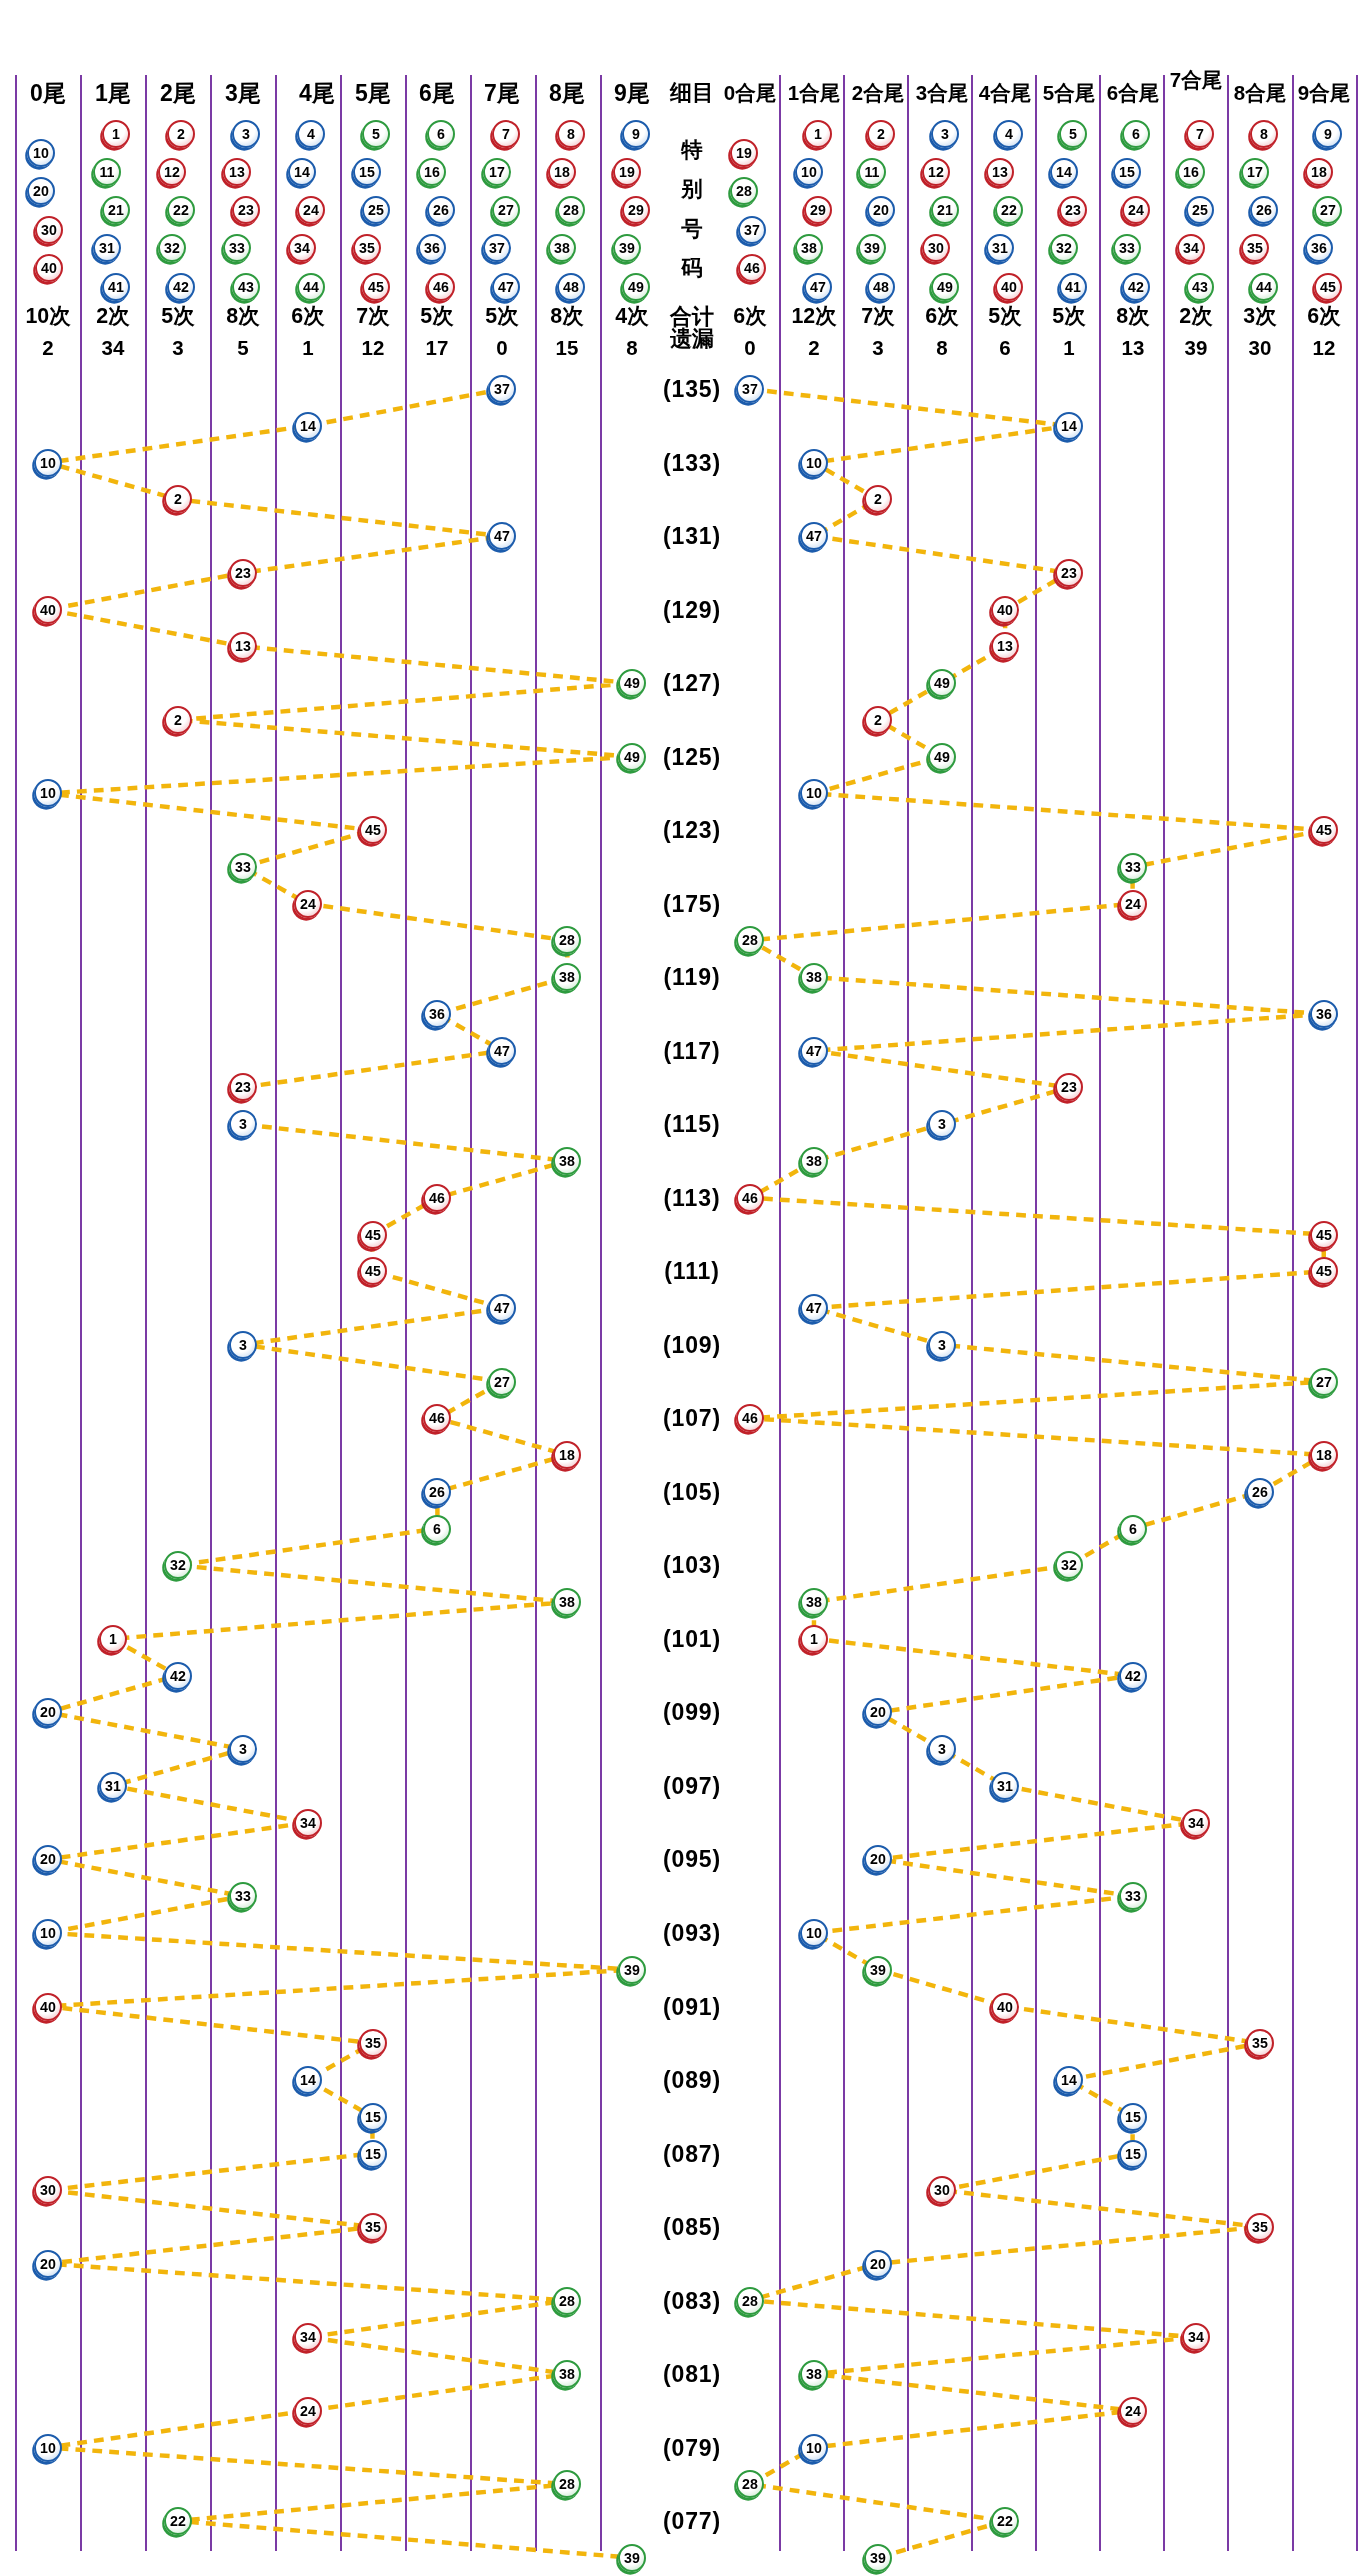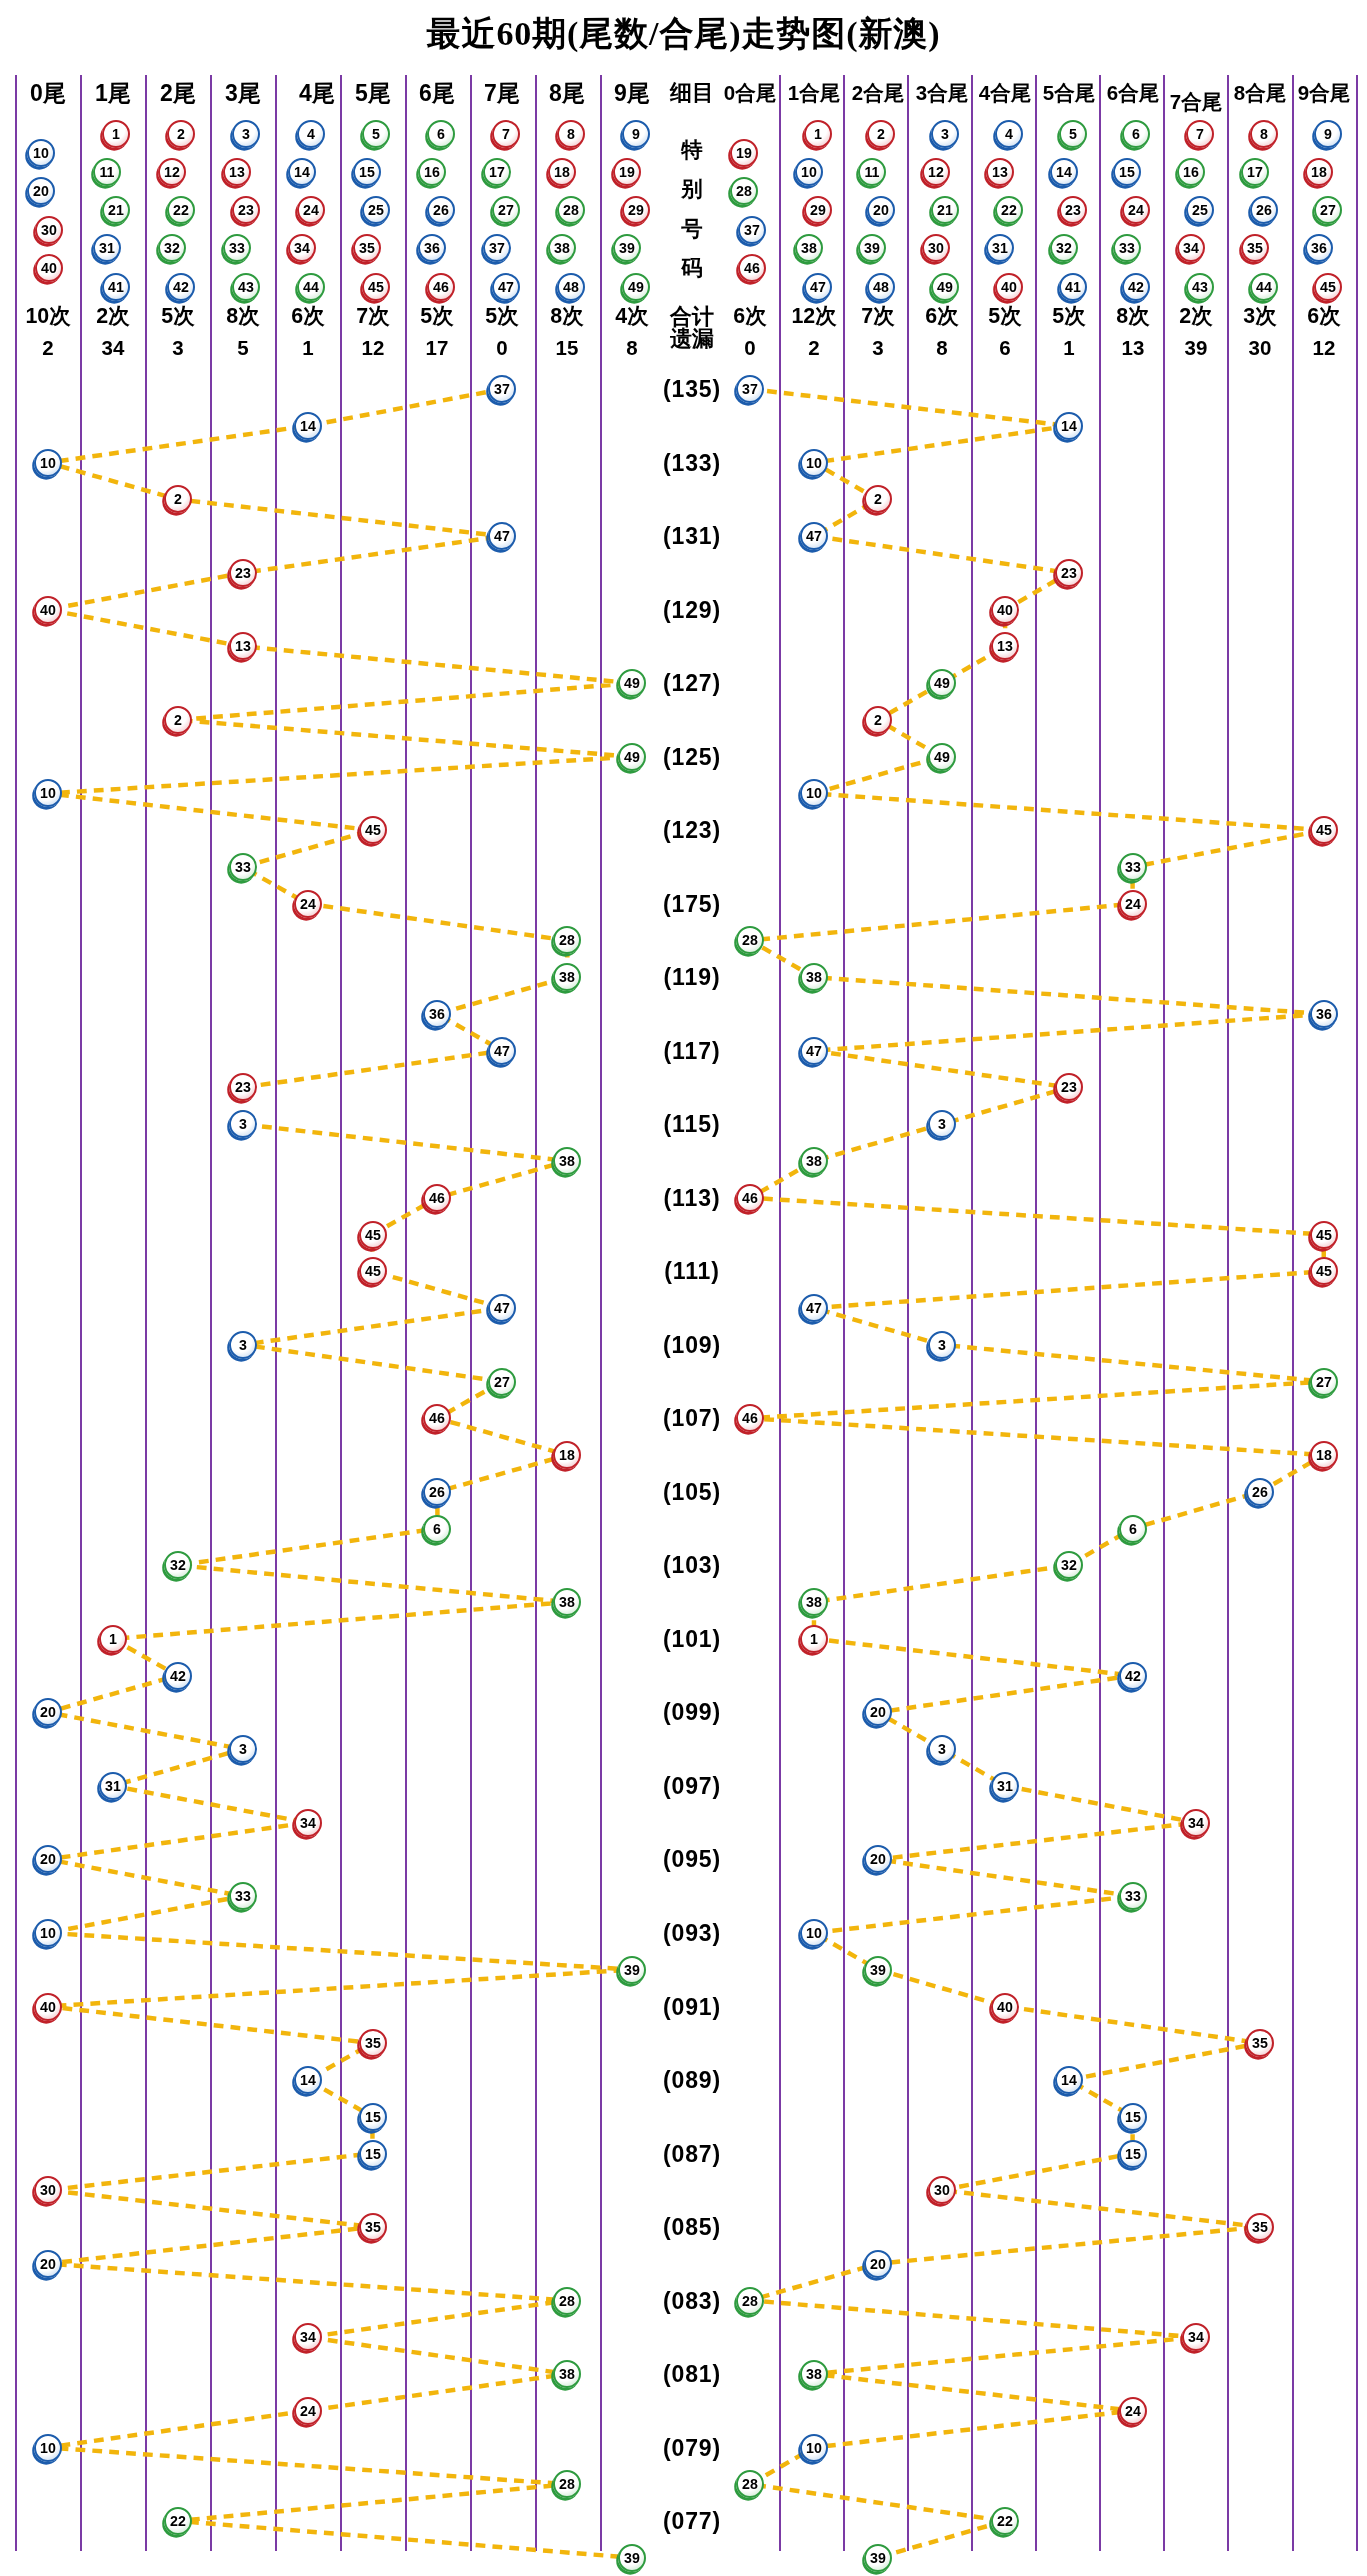--- a/index.html
+++ b/index.html
@@ -28,21 +28,20 @@
             box-shadow:-1.8px 2.7px 0 0 var(--red)}
   .ball.blue{border-color:var(--blue);background:radial-gradient(circle at 38% 30%,#fff 52%,#BCD4EE 96%);
              box-shadow:-1.8px 2.7px 0 0 var(--blue)}
   .ball.green{border-color:var(--green);background:radial-gradient(circle at 38% 30%,#fff 52%,#C4E5C9 96%);
               box-shadow:-1.8px 2.7px 0 0 var(--green)}
 </style>
 </head>
 <body>
 
 <div id="board">
-  <div class="title">最近60期(尾数/合尾)走势图(新澳)</div>
   <div class="lbl mid pos-mid-header">细目</div>
   <div class="lbl mid pos-total">合计</div>
   <div class="lbl mid pos-miss">遗漏</div>
 <div class="vline" style="left: 15px;"></div>
     <div class="vline" style="left: 80px;"></div>
     <div class="vline" style="left: 145px;"></div>
     <div class="vline" style="left: 210px;"></div>
     <div class="vline" style="left: 275px;"></div>
     <div class="vline" style="left: 340px;"></div>
     <div class="vline" style="left: 405px;"></div>
@@ -73,21 +72,21 @@
     <div class="lbl hdr" style="left: 502px; top: 93px;">7尾</div>
     <div class="lbl hdr" style="left: 567px; top: 93px;">8尾</div>
     <div class="lbl hdr" style="left: 632px; top: 93px;">9尾</div>
     <div class="lbl hdr hdr-r" style="left: 750px; top: 93px;">0合尾</div>
     <div class="lbl hdr hdr-r" style="left: 814px; top: 93px;">1合尾</div>
     <div class="lbl hdr hdr-r" style="left: 878px; top: 93px;">2合尾</div>
     <div class="lbl hdr hdr-r" style="left: 942px; top: 93px;">3合尾</div>
     <div class="lbl hdr hdr-r" style="left: 1005px; top: 93px;">4合尾</div>
     <div class="lbl hdr hdr-r" style="left: 1069px; top: 93px;">5合尾</div>
     <div class="lbl hdr hdr-r" style="left: 1133px; top: 93px;">6合尾</div>
-    <div class="lbl hdr hdr-r" style="left: 1196px; top: 102px;">7合尾</div>
+    <div class="lbl hdr hdr-r" style="left: 1196px; top: 80px;">7合尾</div>
     <div class="lbl hdr hdr-r" style="left: 1260px; top: 93px;">8合尾</div>
     <div class="lbl hdr hdr-r" style="left: 1324px; top: 93px;">9合尾</div>
     <div class="ball blue" style="left: 41px; top: 153px;">10</div>
     <div class="ball blue" style="left: 41px; top: 191px;">20</div>
     <div class="ball red" style="left: 49px; top: 230px;">30</div>
     <div class="ball red" style="left: 49px; top: 268px;">40</div>
     <div class="ball red" style="left: 116px; top: 134px;">1</div>
     <div class="ball green" style="left: 107px; top: 172px;">11</div>
     <div class="ball green" style="left: 116px; top: 210px;">21</div>
     <div class="ball blue" style="left: 107px; top: 248px;">31</div>

